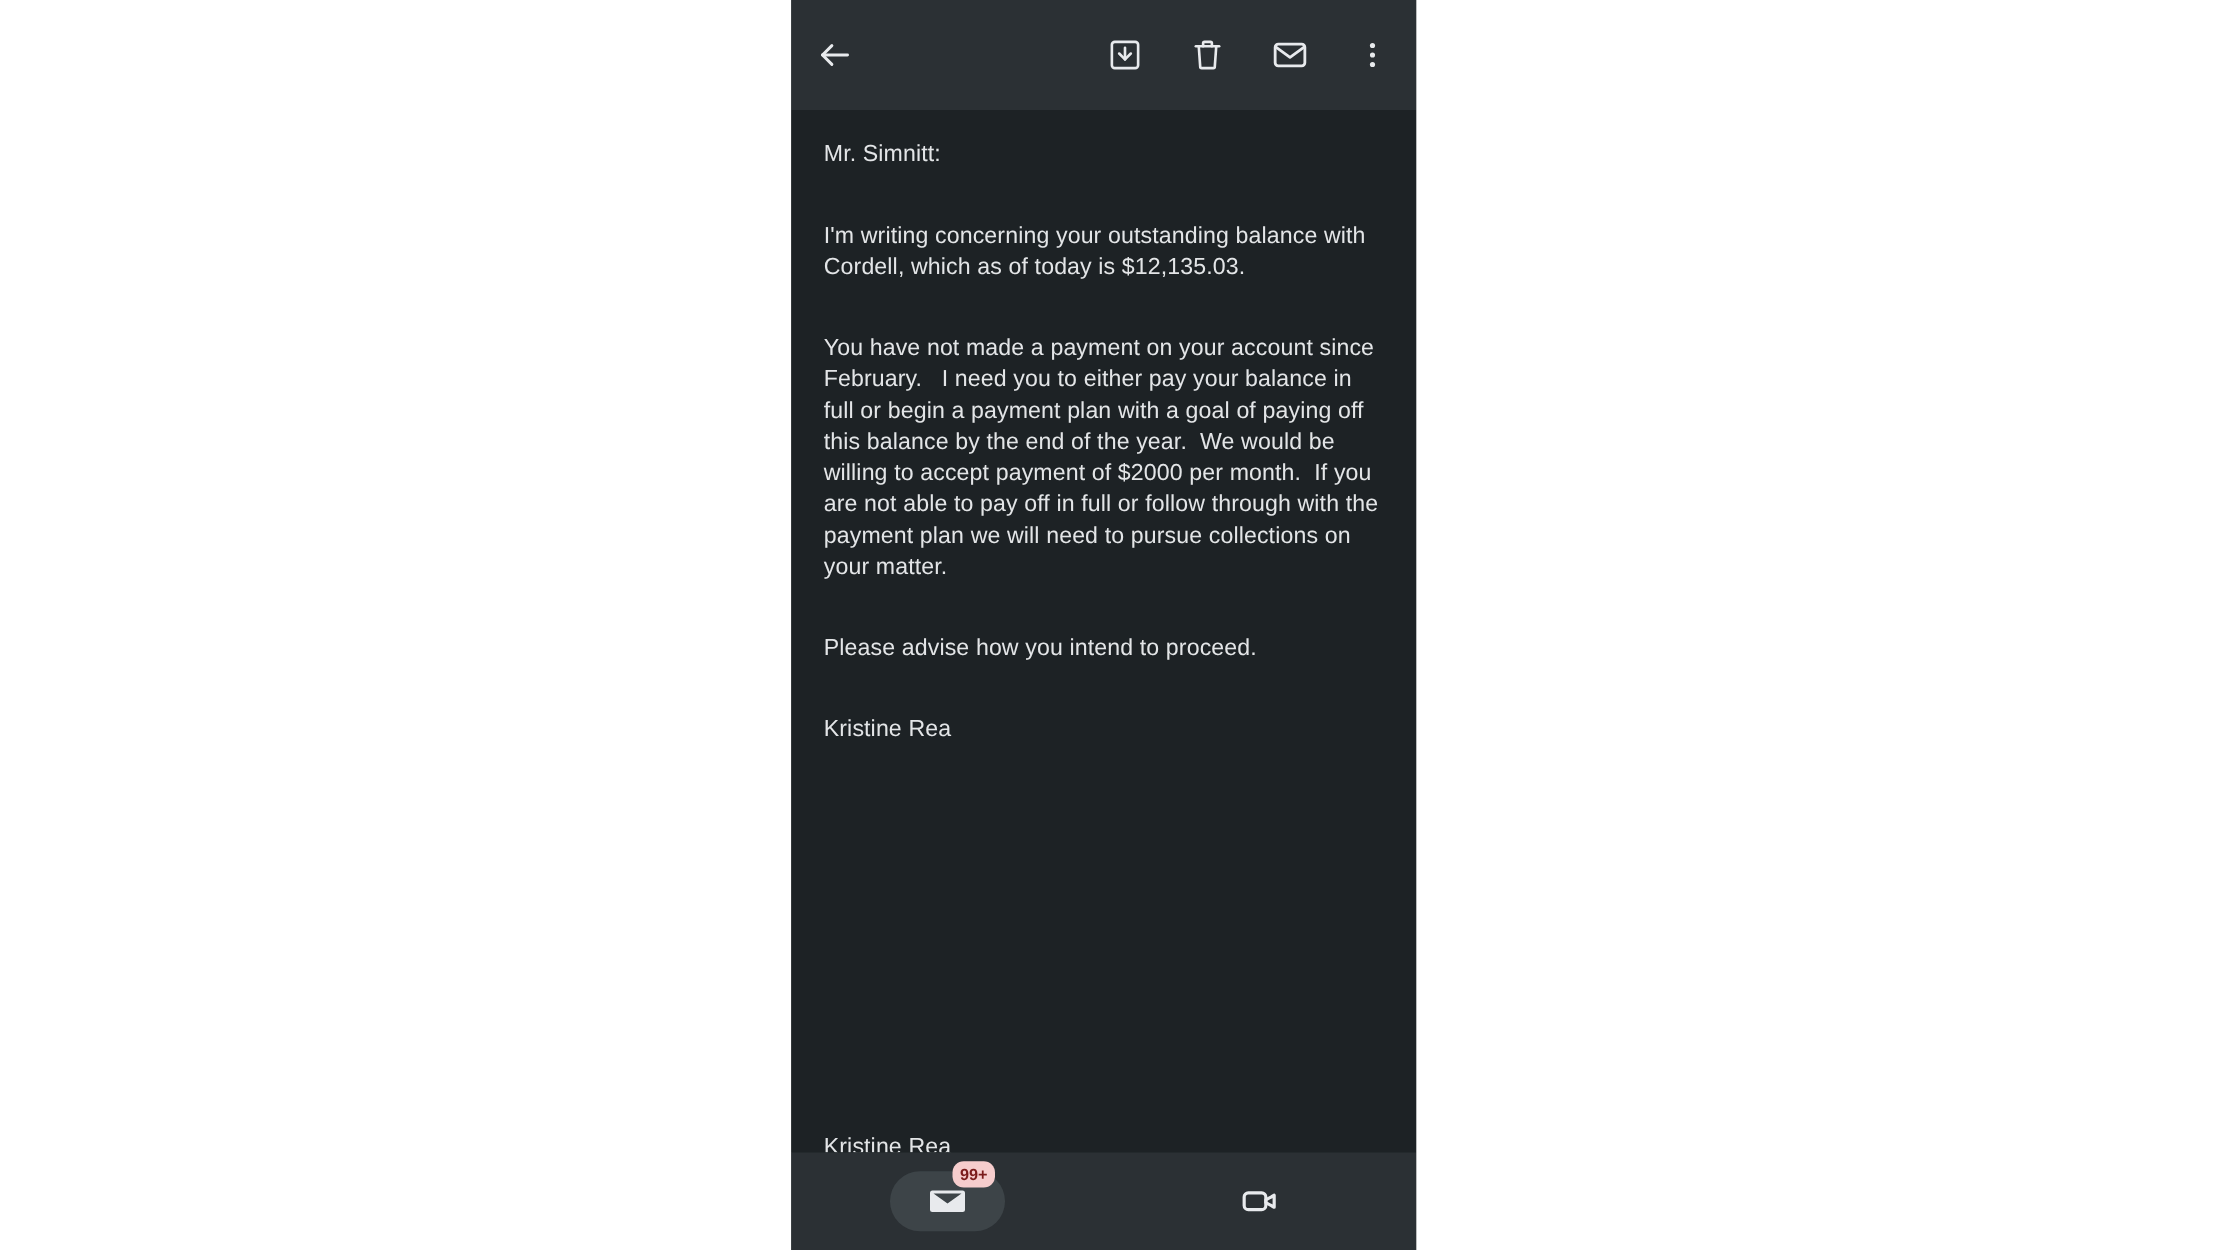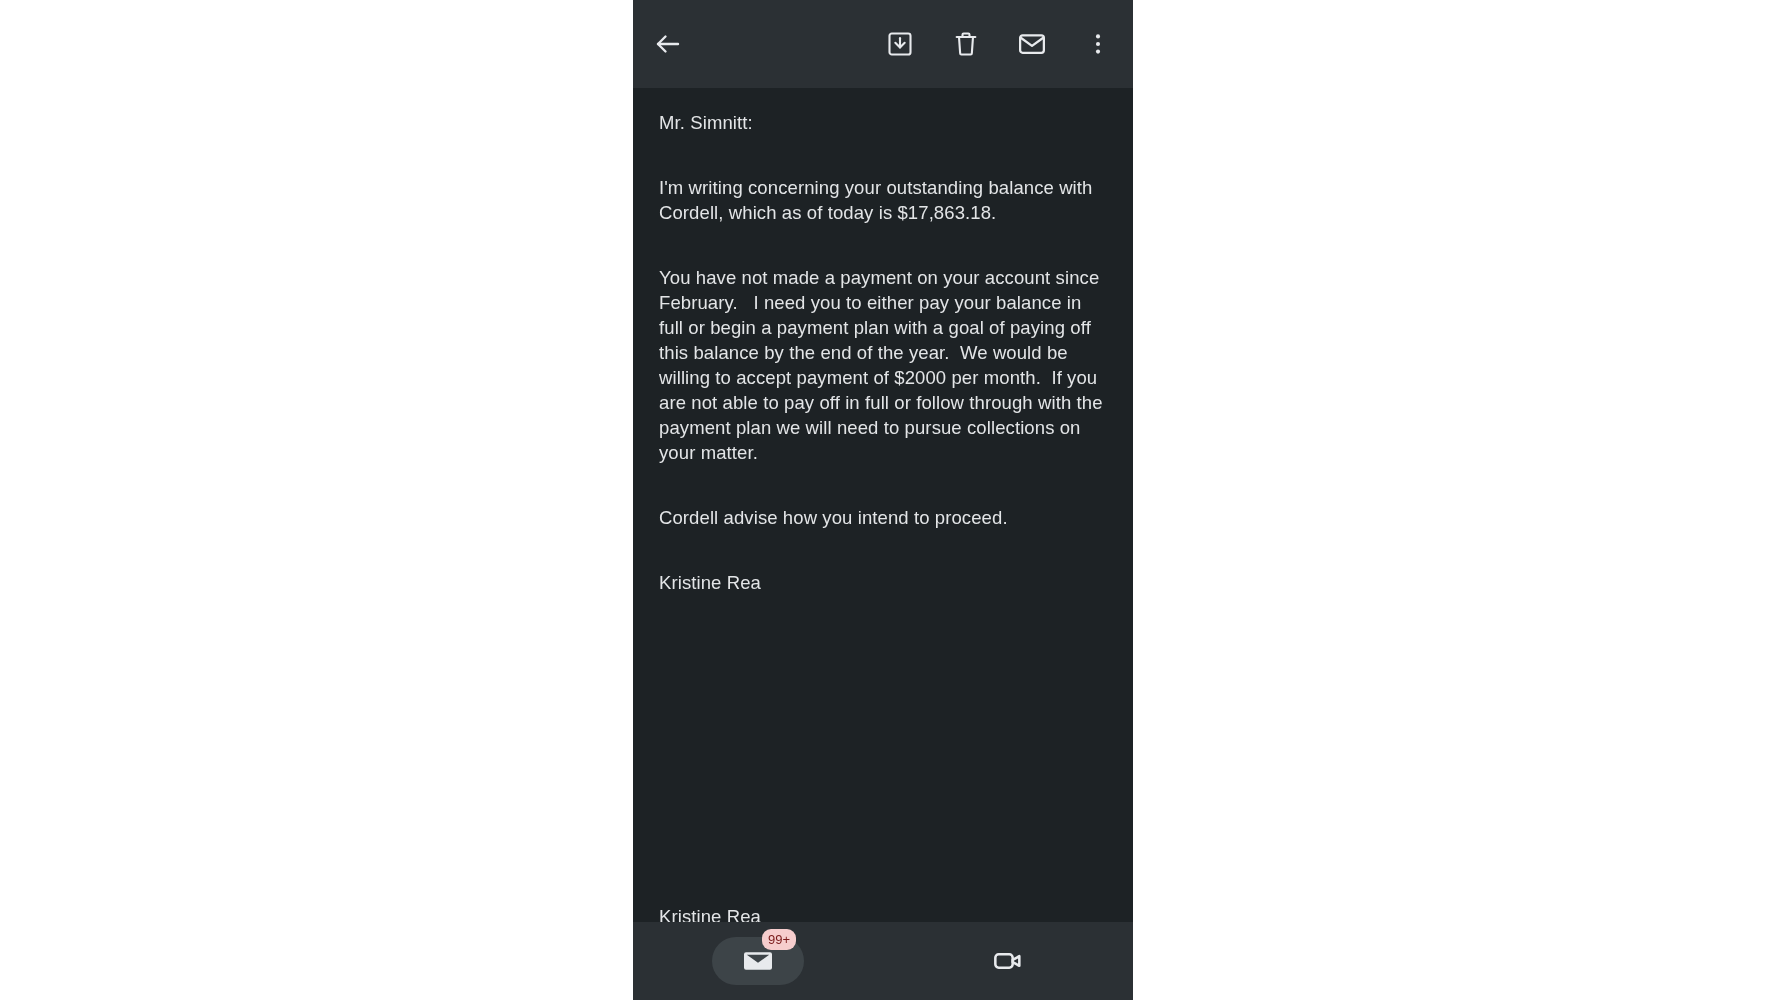--- a/index.html
+++ b/index.html
@@ -113,21 +113,21 @@
     align-items: center;
     justify-content: center;
   }
   .badge {
     position: absolute;
     top: -16px;
     left: 20px;
     background: #f6cdcd;
     color: #7a1b1b;
     font-size: 13px;
-    font-weight: normal;
+    font-weight: bold;
     line-height: 1;
     padding: 4px 6px;
     border-radius: 9px;
     z-index: 3;
   }
 </style>
 </head>
 <body>
 
 <div id="screen">
@@ -179,23 +179,23 @@
           <circle cx="12" cy="5" r="1.9"></circle>
           <circle cx="12" cy="12" r="1.9"></circle>
           <circle cx="12" cy="19" r="1.9"></circle>
         </svg>
       </div>
 
     </div>
 
     <div id="body">
       <p class="para">Mr. Simnitt:</p>
-      <p class="para">I'm writing concerning your outstanding balance with Cordell, which as of today is $17,863.18.</p>
+      <p class="para">I'm writing concerning your outstanding balance with Cordell, which as of today is $12,135.03.</p>
       <p class="para">You have not made a payment on your account since February.   I need you to either pay your balance in full or begin a payment plan with a goal of paying off this balance by the end of the year.  We would be willing to accept payment of $2000 per month.  If you are not able to pay off in full or follow through with the payment plan we will need to pursue collections on your matter.</p>
-      <p class="para">Cordell advise how you intend to proceed.</p>
+      <p class="para">Please advise how you intend to proceed.</p>
       <p class="para last-visible">Kristine Rea</p>
 
       <div id="clipped">
         <p class="para">Kristine Rea</p>
       </div>
     </div>
 
     <div id="bottombar">
 
       <div class="nav-item">

